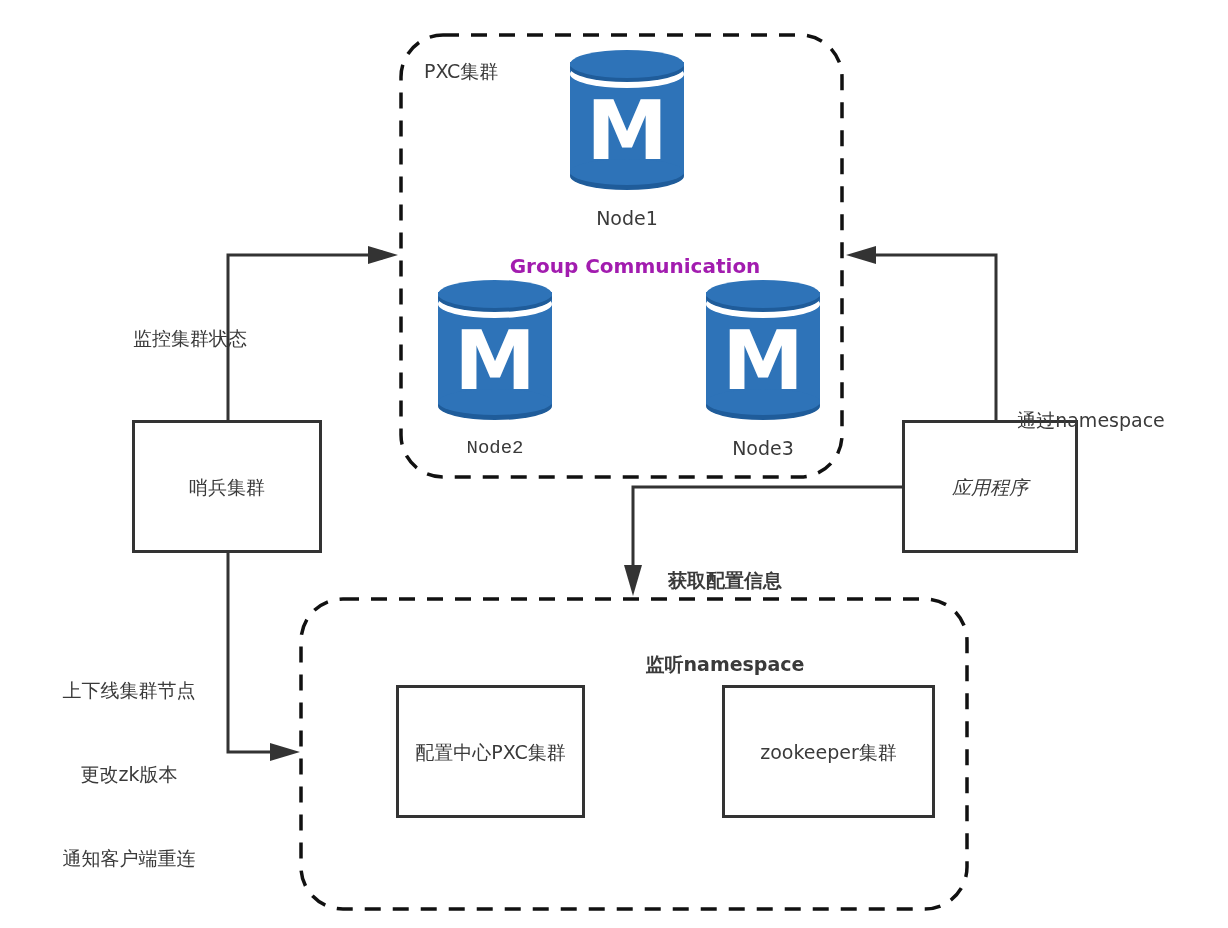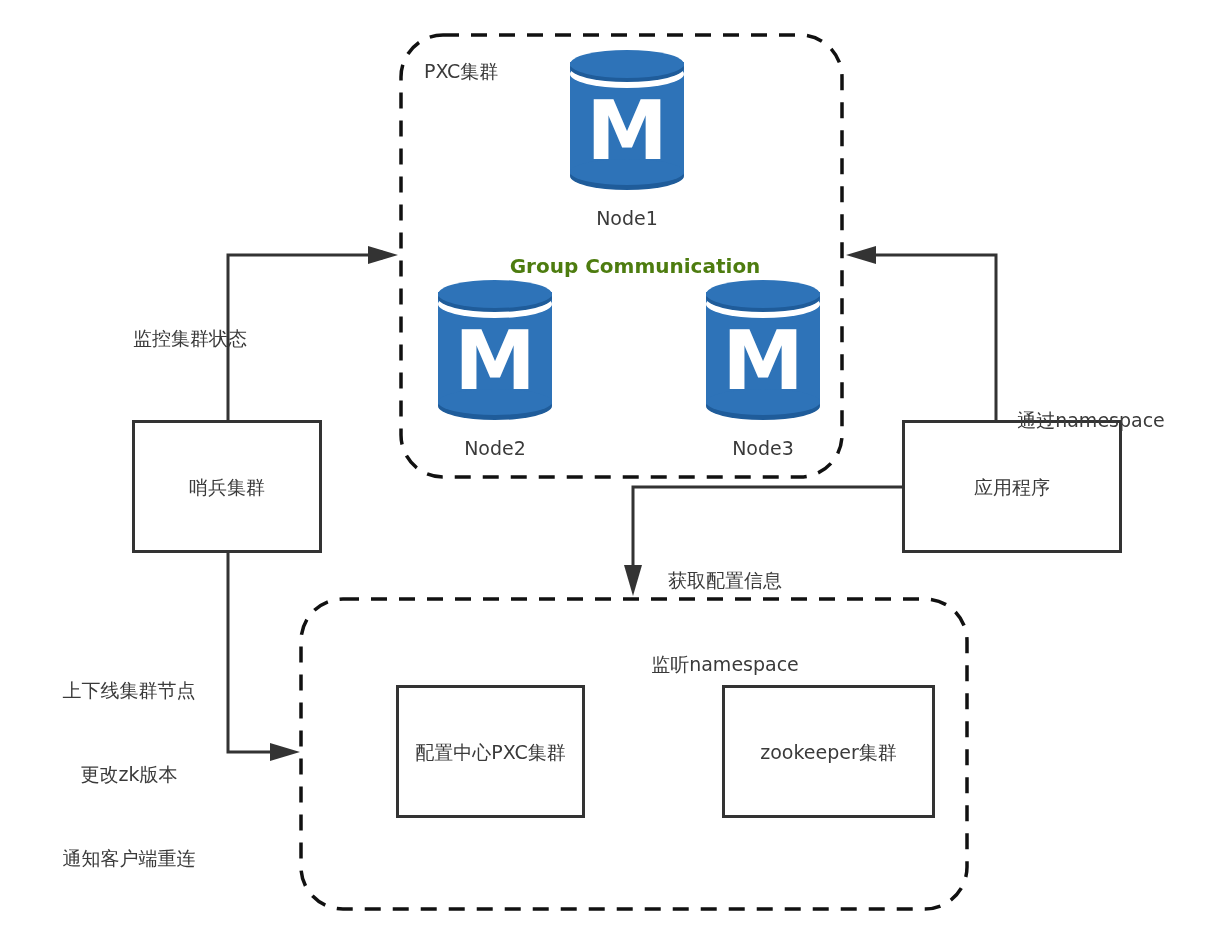--- a/index.html
+++ b/index.html
@@ -1,21 +1,21 @@
 <!DOCTYPE html>
 <html><head>
 <meta charset="utf-8">
 <style>
   html, body { margin: 0; padding: 0; background: #ffffff; }
   body { width: 1228px; height: 928px; position: relative; overflow: hidden;
          font-family: "DejaVu Sans", "Liberation Sans", sans-serif; color: #333333; }
   svg.canvas { position: absolute; left: 0; top: 0; }
   .lbl { position: absolute; font-size: 19px; line-height: 26px; color: #3a3a3a;
          white-space: pre; text-align: center; }
-  .bold { font-weight: bold; color: #4d7c0f; font-size: 20px; }
+  .bold { font-weight: bold; color: #a21caf; font-size: 20px; }
   .box { position: absolute; border: 3px solid #333333; box-sizing: border-box;
          background: #ffffff; display: flex; align-items: center; justify-content: center;
          text-align: center; font-size: 19px; line-height: 26px; color: #3a3a3a; }
   .box .inner { display: flex; flex-direction: row; align-items: center; }
   .db { position: absolute; }
 </style>
 </head>
 <body>
 
 <svg class="canvas" width="1228" height="928">
@@ -66,49 +66,49 @@
   <rect x="2" y="18" width="114" height="114" fill="#2e73b8"></rect>
   <ellipse cx="59" cy="132" rx="57" ry="14" fill="#1f5c9a"></ellipse>
   <ellipse cx="59" cy="128" rx="57" ry="13" fill="#2e73b8"></ellipse>
   <ellipse cx="59" cy="30" rx="57" ry="14" fill="#ffffff"></ellipse>
   <ellipse cx="59" cy="24" rx="57" ry="14" fill="#1f5c9a"></ellipse>
   <ellipse cx="59" cy="20" rx="57" ry="14" fill="#2e73b8"></ellipse>
   <text x="59" y="115" text-anchor="middle" font-family="'DejaVu Sans', sans-serif" font-weight="bold" font-size="82" fill="#ffffff">M</text>
 </svg>
 
 <div class="lbl" style="left:568px; width:118px; top:205px;">Node1</div>
-<div class="lbl" style="left:436px; width:118px; top:435px;">Node2</div>
+<div class="lbl" style="left:436px; width:118px; top:435px;font-family:Liberation Mono, monospace;">Node2</div>
 <div class="lbl" style="left:704px; width:118px; top:435px;">Node3</div>
 
 <div class="lbl bold" style="left:440px; width:390px; top:253px;">Group Communication</div>
 
 <div class="box" style="left:132px; top:420px; width:190px; height:133px;">
   <div class="inner">
     <span>哨兵</span>
     <span>集群</span>
   </div>
 </div>
 
 <div class="lbl" style="left:100px; width:180px; top:325px;">监控集群状态</div>
 
 <div class="lbl" style="left:34px; width:190px; top:620px; line-height:28px;">
   <div>上下线集群节点</div>
   <div>更改zk版本</div>
   <div>通知客户端重连</div>
 </div>
 
-<div class="box" style="left:902px; top:420px; width:220px; height:133px;">
+<div class="box" style="left:902px; top:420px; width:176px; height:133px;font-style:italic;">
   <span>应用程序</span>
 </div>
 
 <div class="lbl" style="left:996px; width:190px; top:350px; line-height:28px;">
   <div>通过namespace</div>
 </div>
 
-<div class="lbl" style="left:630px; width:190px; top:510px; line-height:28px;">
+<div class="lbl" style="left:630px; width:190px; top:510px; line-height:28px;font-weight:bold;">
   <div>获取配置信息</div>
   <div style="text-align:center;">监听namespace</div>
 </div>
 
 <div class="box" style="left:396px; top:685px; width:189px; height:133px;">
   <div class="inner">
     <span>配置中心</span>
     <span>PXC集群</span>
   </div>
 </div>

